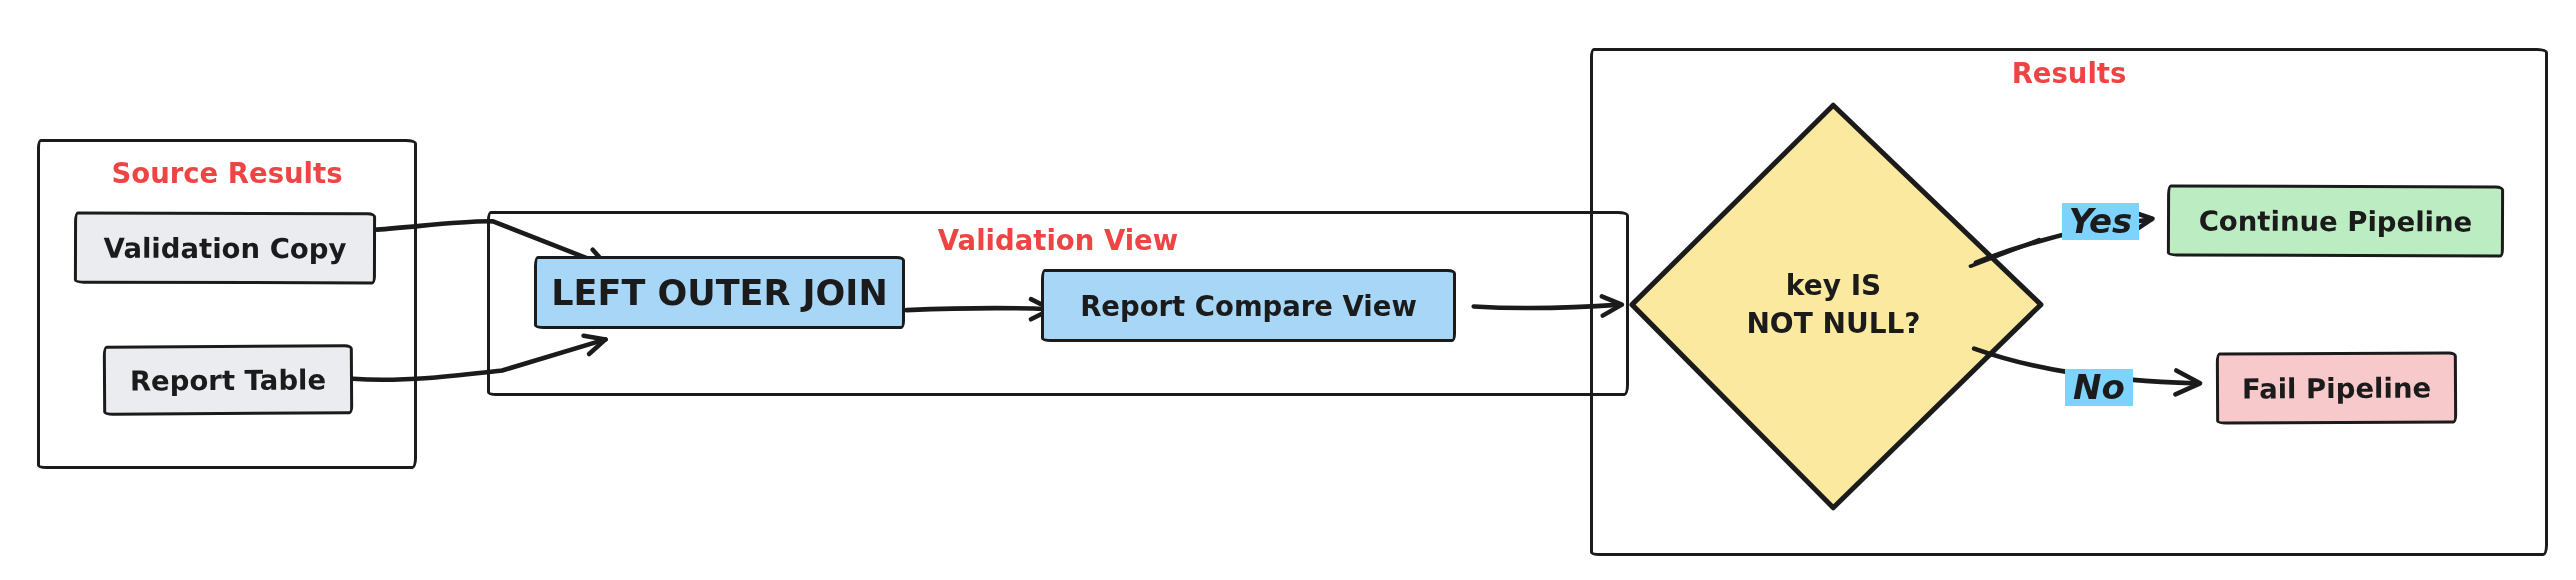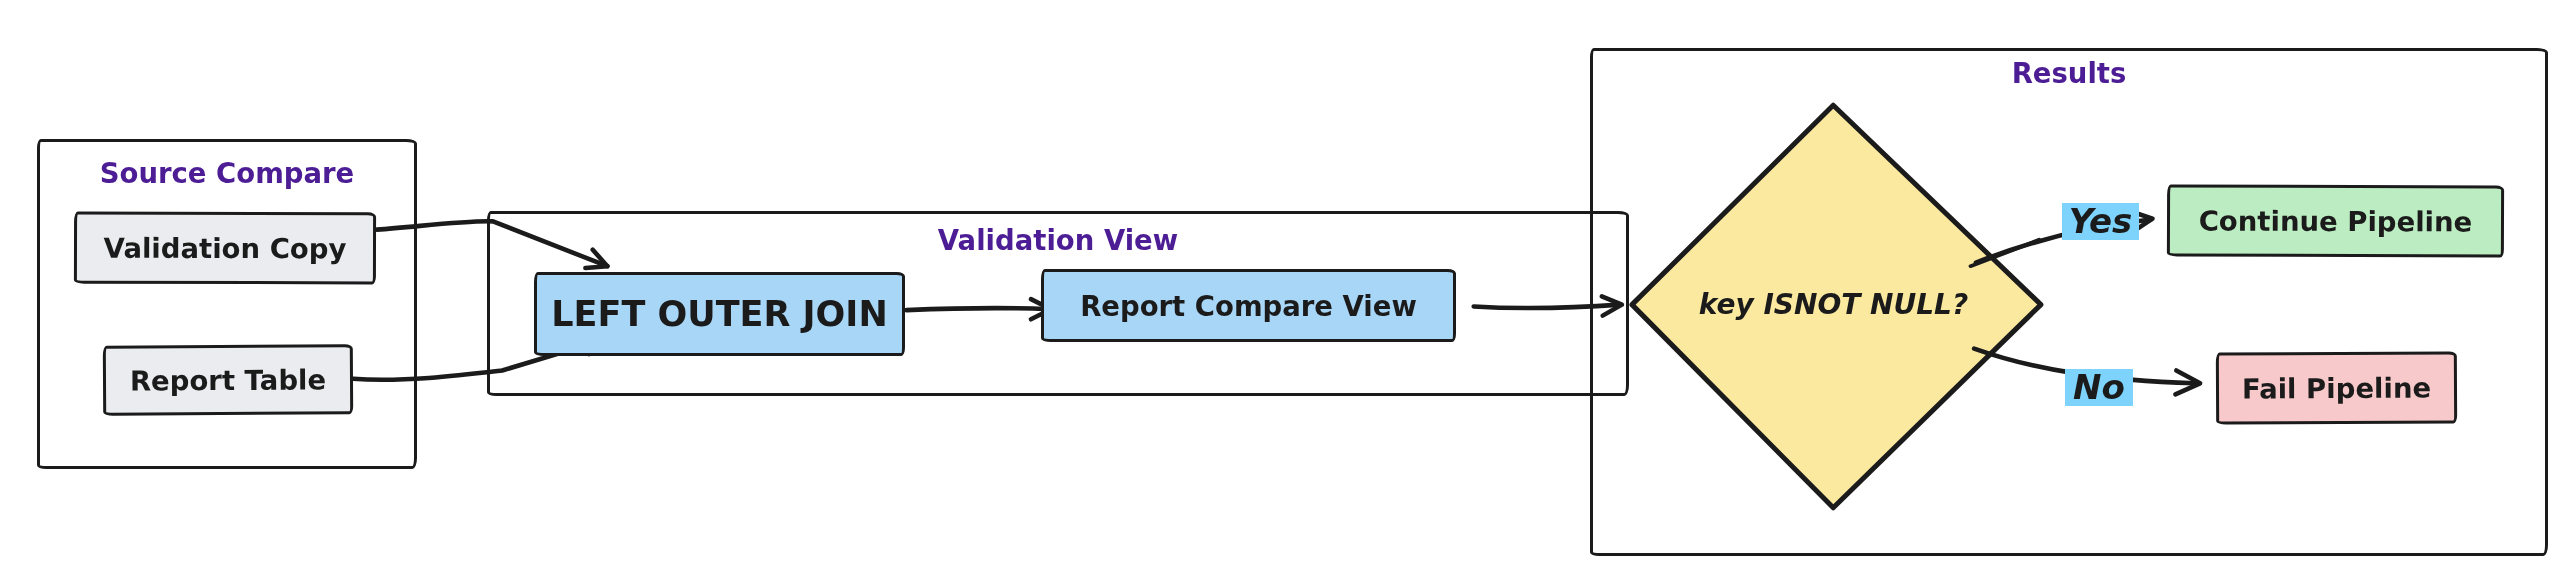--- a/index.html
+++ b/index.html
@@ -15,21 +15,21 @@
   
   .group {
     position: absolute; z-index: 1;
     border: 3.7px solid #1b1b1b;
     border-radius: 3.7px 11px 4.6px 9.2px / 9.2px 4.6px 11px 3.7px;
     background: transparent;
   }
   .group-title {
     width: 100%; text-align: center;
     font-size: 27.5px; font-weight: 600; line-height: 33px;
-    color: #4c1d95;
+    color: #ef4444;
   }
   #g-source  { left: 37px;   top: 139px; width: 380px;  height: 330px; }
   #g-source .group-title  { padding-top: 14.6px; }
   #g-vview   { left: 479px;  top: 211px; width: 1142px; height: 185px; margin-left: 8px; }
   #g-vview .group-title   { padding-top: 10px; }
   #g-results { left: 1590px; top: 48px;  width: 958px; height: 508px; }
   #g-results .group-title { padding-top: 6.4px; }
 
   
   #wires { position: absolute; left: 0; top: 0; z-index: 5; pointer-events: none; }
@@ -41,51 +41,51 @@
   .node {
     position: absolute; z-index: 10;
     border: 3.7px solid #1b1b1b;
     border-radius: 3.7px 8.2px 3.7px 10px / 10px 4.6px 8.2px 3.7px;
     display: flex; align-items: center; justify-content: center;
     font-size: 27.5px; font-weight: 600;
     white-space: nowrap;
   }
   #n-vcopy    { left: 74px;   top: 192px; width: 302px; height: 72px; background: #eaecef; transform: rotate(0.15deg); margin-top: 20px; }
   #n-rtable   { left: 103px;  top: 345px; width: 250px; height: 70px; background: #eaecef; transform: rotate(-0.35deg); }
-  #n-join     { left: 534px;  top: 272px; width: 371px; height: 84px; background: #a8d6f6; font-size: 35px; }
+  #n-join     { left: 534px;  top: 256px; width: 371px; height: 73px; background: #a8d6f6; font-size: 35px; }
   #n-rcv      { left: 1041px; top: 269px; width: 415px; height: 73px; background: #a8d6f6; }
   #n-continue { left: 2167px; top: 185px; width: 337px; height: 72px; background: #bcecc1; transform: rotate(0.2deg); }
   #n-fail     { left: 2216px; top: 352px; width: 241px; height: 72px; background: #f7c9ca; transform: rotate(-0.3deg); }
 
   
   #decision-label {
     position: absolute; z-index: 12;
     left: 1678px; top: 263px; width: 311px; height: 84px;
-    display: flex; flex-direction: row; align-items: center; justify-content: center;
-    font-size: 28px; font-weight: 600; font-style: italic; line-height: 38px;
+    display: flex; flex-direction: column; align-items: center; justify-content: center;
+    font-size: 28px; font-weight: 600; line-height: 38px;
     white-space: nowrap;
   }
 
   
   .edge-label {
     position: absolute; z-index: 20;
     background: #7dd3fc; padding: 0 5.5px;
     font-size: 34px; font-weight: 600; font-style: italic;
     text-align: center; line-height: 37px; white-space: nowrap;
   }
   #lbl-yes { left: 2062px; top: 203px; min-width: 77px; }
   #lbl-no  { left: 2065px; top: 369px; min-width: 68px; font-style: italic; }
 </style>
 </head>
 <body>
 
 <div id="canvas">
 
   <div class="group" id="g-source">
-    <div class="group-title">Source Compare</div>
+    <div class="group-title">Source Results</div>
   </div>
 
   <div class="group" id="g-vview">
     <div class="group-title">Validation View</div>
   </div>
 
   <div class="group" id="g-results">
     <div class="group-title">Results</div>
   </div>
 

